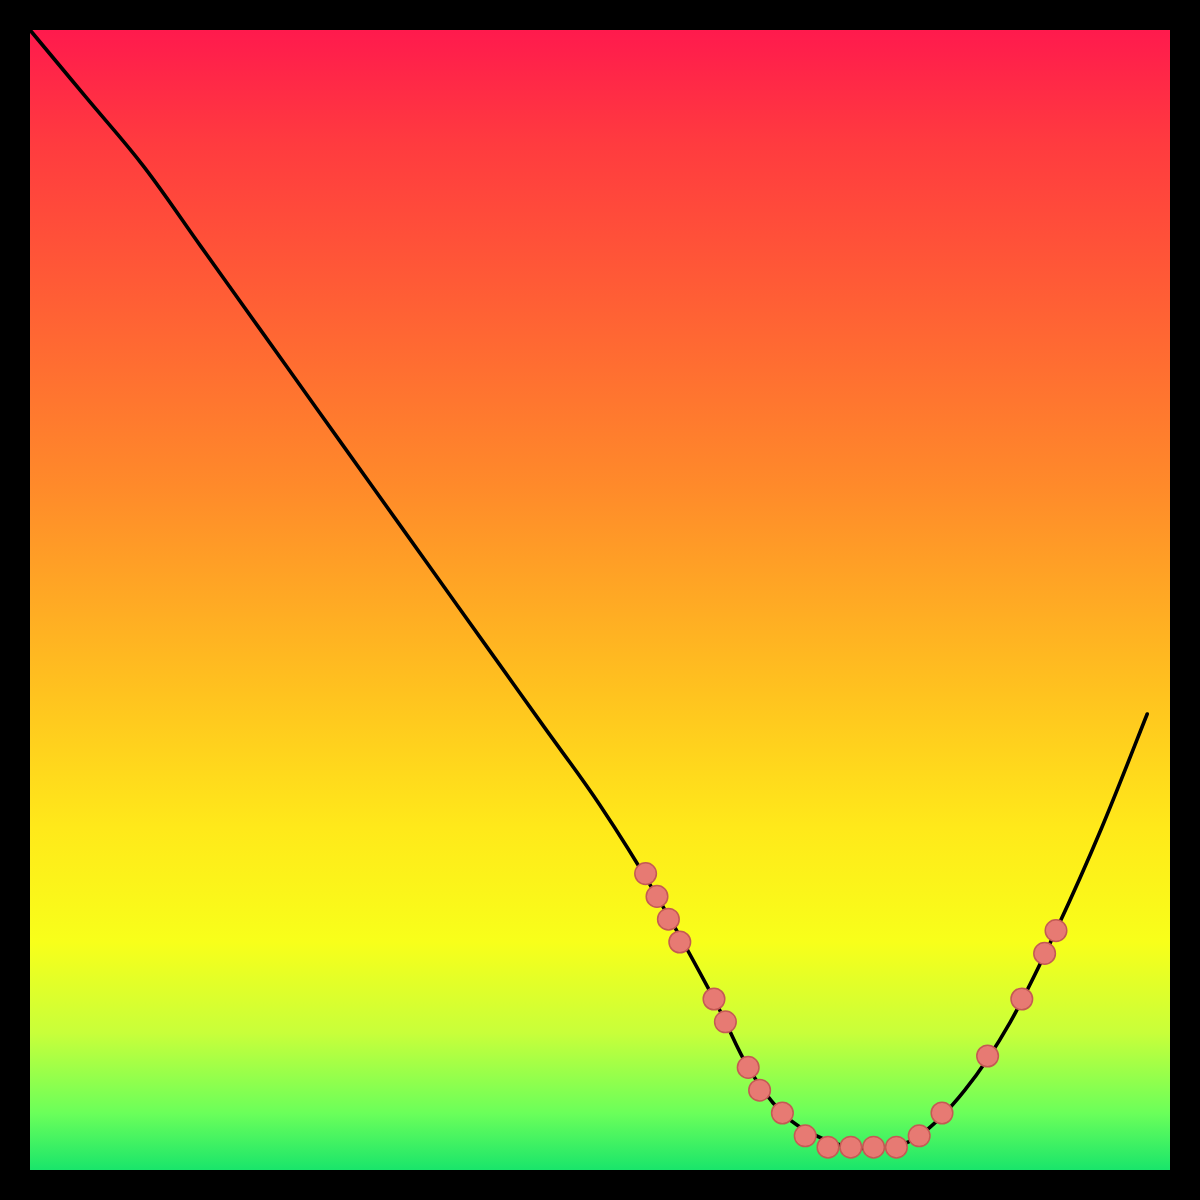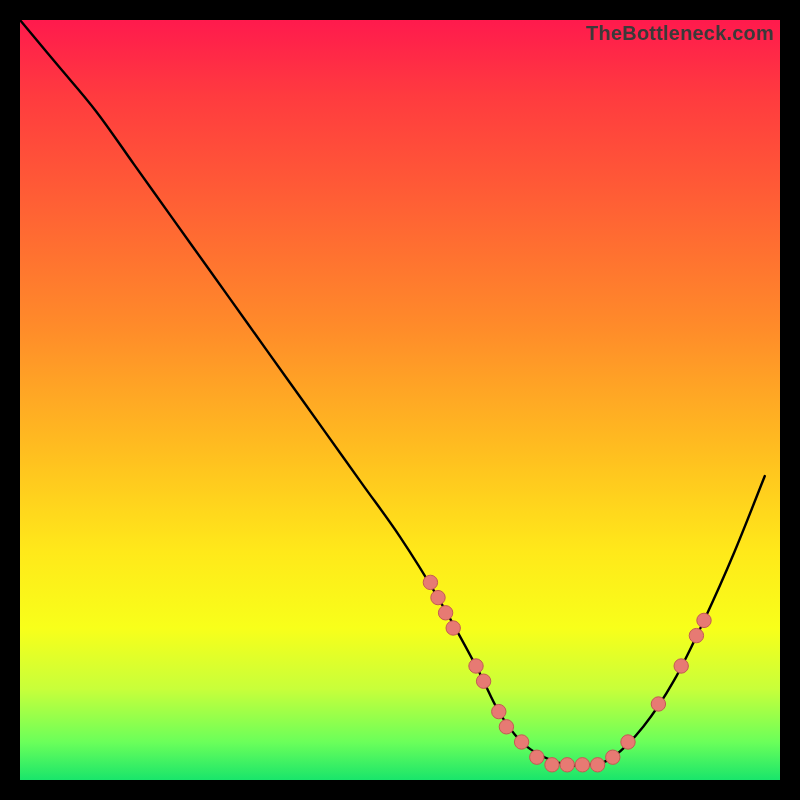--- a/index.html
+++ b/index.html
@@ -84,14 +84,13 @@
         <circle cx="577.6" cy="744.8" r="7.2" fill="#e77a73" stroke="#c45a54" stroke-width="1"></circle>
         <circle cx="592.8" cy="737.2" r="7.2" fill="#e77a73" stroke="#c45a54" stroke-width="1"></circle>
         <circle cx="608.0" cy="722.0" r="7.2" fill="#e77a73" stroke="#c45a54" stroke-width="1"></circle>
         <circle cx="638.4" cy="684.0" r="7.2" fill="#e77a73" stroke="#c45a54" stroke-width="1"></circle>
         <circle cx="661.2" cy="646.0" r="7.2" fill="#e77a73" stroke="#c45a54" stroke-width="1"></circle>
         <circle cx="676.4" cy="615.6" r="7.2" fill="#e77a73" stroke="#c45a54" stroke-width="1"></circle>
         <circle cx="684.0" cy="600.4" r="7.2" fill="#e77a73" stroke="#c45a54" stroke-width="1"></circle>
       </g>
   </svg>
 
-  <div class="watermark">TheBottleneck.com</div>
 </div>
 
 </body></html>

